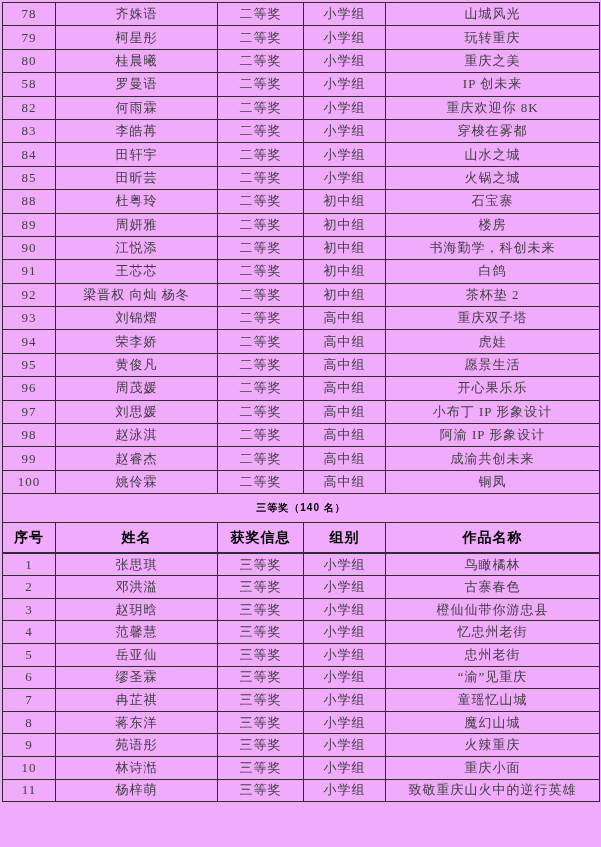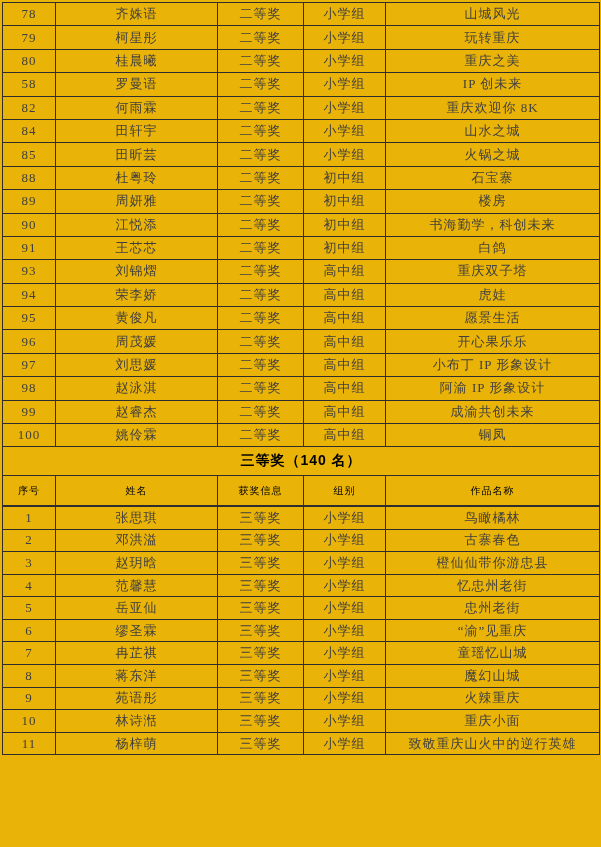--- a/index.html
+++ b/index.html
@@ -4,21 +4,21 @@
 <style>
   html, body {
     margin: 0;
     padding: 0;
     background: #ffffff;
   }
   .page {
     position: relative;
     width: 601px;
     height: 847px;
-    background: #eab308;
+    background: #f0abfc;
     overflow: hidden;
   }
   table.awards {
     border-collapse: collapse;
     table-layout: fixed;
     width: 597px;
     margin: 2px 0 0 2px;
   }
   table.awards td {
     border: 1px solid #2e2e2e;
@@ -37,29 +37,29 @@
   td.c0 {
     font-family: "Liberation Serif", "DejaVu Serif", serif;
     font-size: 13.5px;
     color: #1f1f1f;
     letter-spacing: 0;
   }
   tr.section-row td {
     height: 28px;
     font-family: "Liberation Sans", "DejaVu Sans", sans-serif;
     font-weight: bold;
-    font-size: 14px;
+    font-size: 10px;
     color: #000000;
     letter-spacing: 1px;
   }
   tr.header-row td {
     height: 29px;
     font-family: "Liberation Sans", "DejaVu Sans", sans-serif;
-    font-weight: normal;
-    font-size: 10px;
+    font-weight: bold;
+    font-size: 14px;
     color: #000000;
     border-bottom-width: 2px;
     letter-spacing: 1px;
   }
 </style>
 </head>
 <body>
 
 <div class="page">
   <table class="awards">
@@ -100,20 +100,27 @@
           <td class="c4">IP 创未来</td>
         </tr>
         <tr>
           <td class="c0">82</td>
           <td class="c1">何雨霖</td>
           <td class="c2">二等奖</td>
           <td class="c3">小学组</td>
           <td class="c4">重庆欢迎你 8K</td>
         </tr>
         <tr>
+          <td class="c0">83</td>
+          <td class="c1">李皓苒</td>
+          <td class="c2">二等奖</td>
+          <td class="c3">小学组</td>
+          <td class="c4">穿梭在雾都</td>
+        </tr>
+        <tr>
           <td class="c0">84</td>
           <td class="c1">田轩宇</td>
           <td class="c2">二等奖</td>
           <td class="c3">小学组</td>
           <td class="c4">山水之城</td>
         </tr>
         <tr>
           <td class="c0">85</td>
           <td class="c1">田昕芸</td>
           <td class="c2">二等奖</td>
@@ -140,20 +147,27 @@
           <td class="c2">二等奖</td>
           <td class="c3">初中组</td>
           <td class="c4">书海勤学，科创未来</td>
         </tr>
         <tr>
           <td class="c0">91</td>
           <td class="c1">王芯芯</td>
           <td class="c2">二等奖</td>
           <td class="c3">初中组</td>
           <td class="c4">白鸽</td>
+        </tr>
+        <tr>
+          <td class="c0">92</td>
+          <td class="c1">梁晋权 向灿 杨冬</td>
+          <td class="c2">二等奖</td>
+          <td class="c3">初中组</td>
+          <td class="c4">茶杯垫 2</td>
         </tr>
         <tr>
           <td class="c0">93</td>
           <td class="c1">刘锦熠</td>
           <td class="c2">二等奖</td>
           <td class="c3">高中组</td>
           <td class="c4">重庆双子塔</td>
         </tr>
         <tr>
           <td class="c0">94</td>

